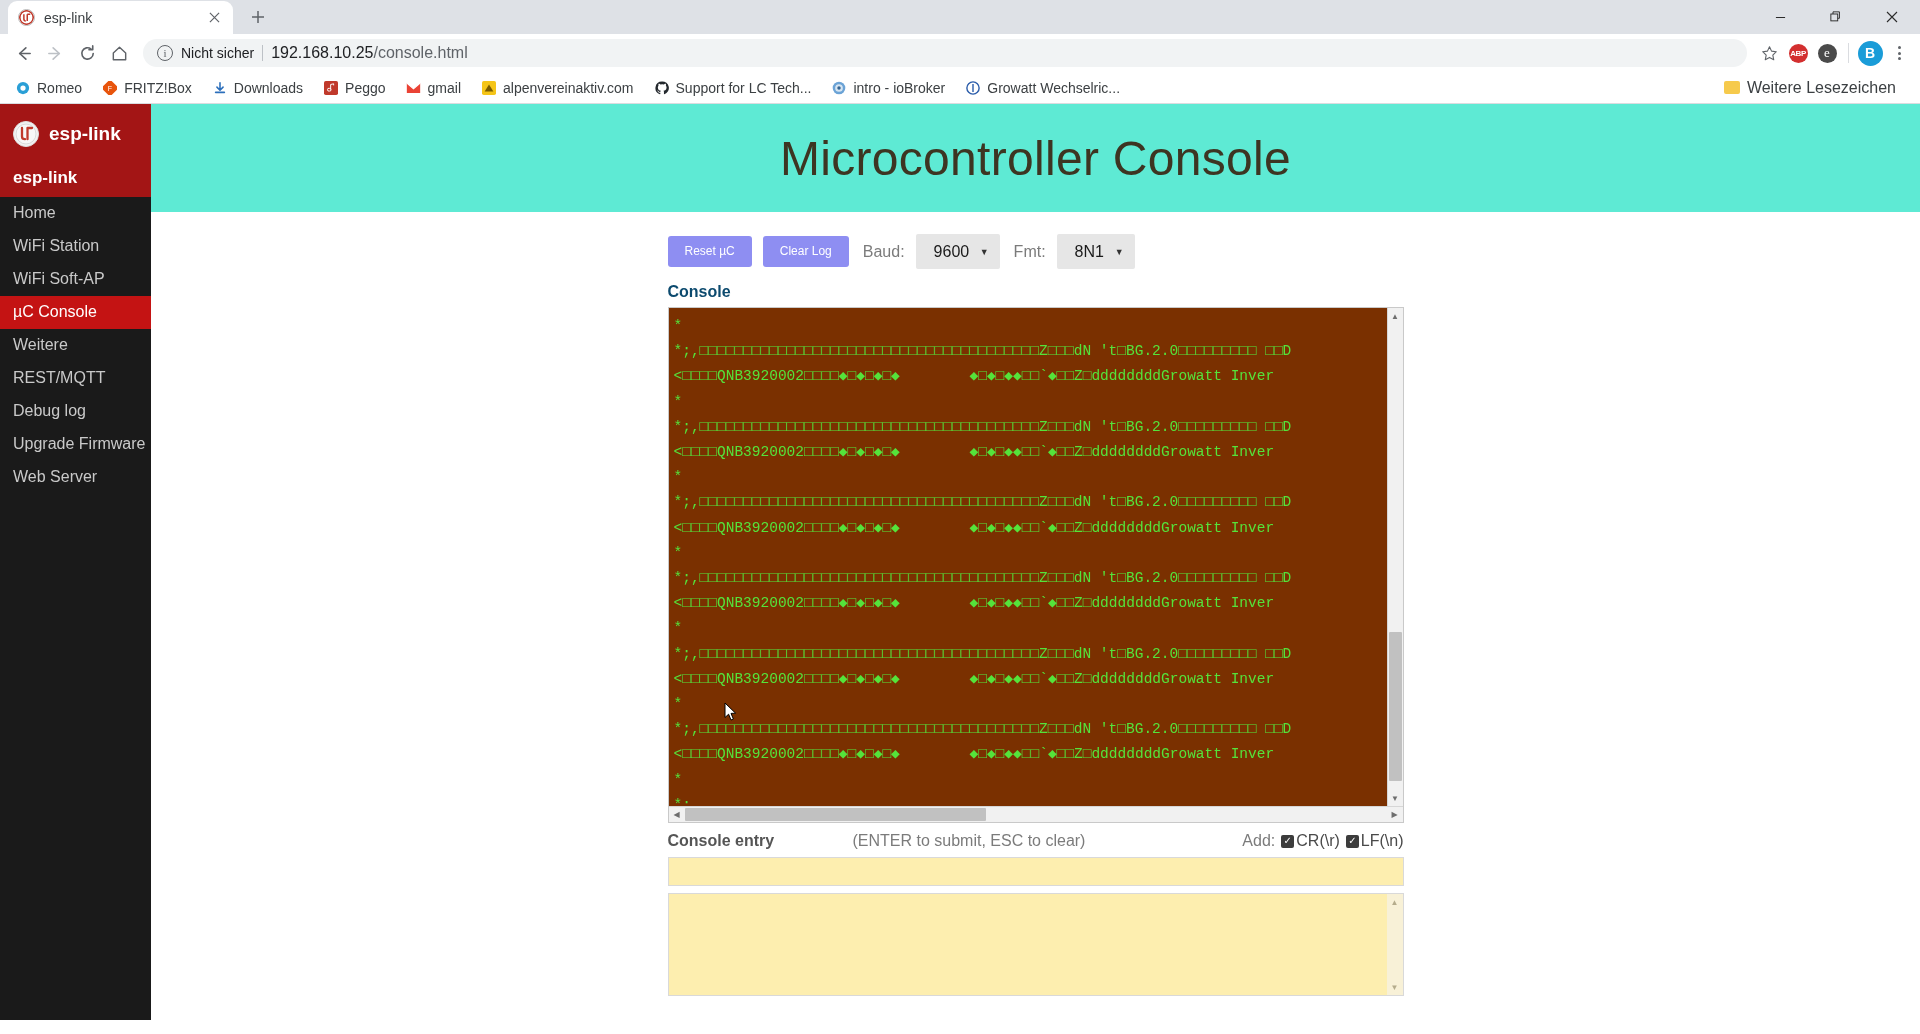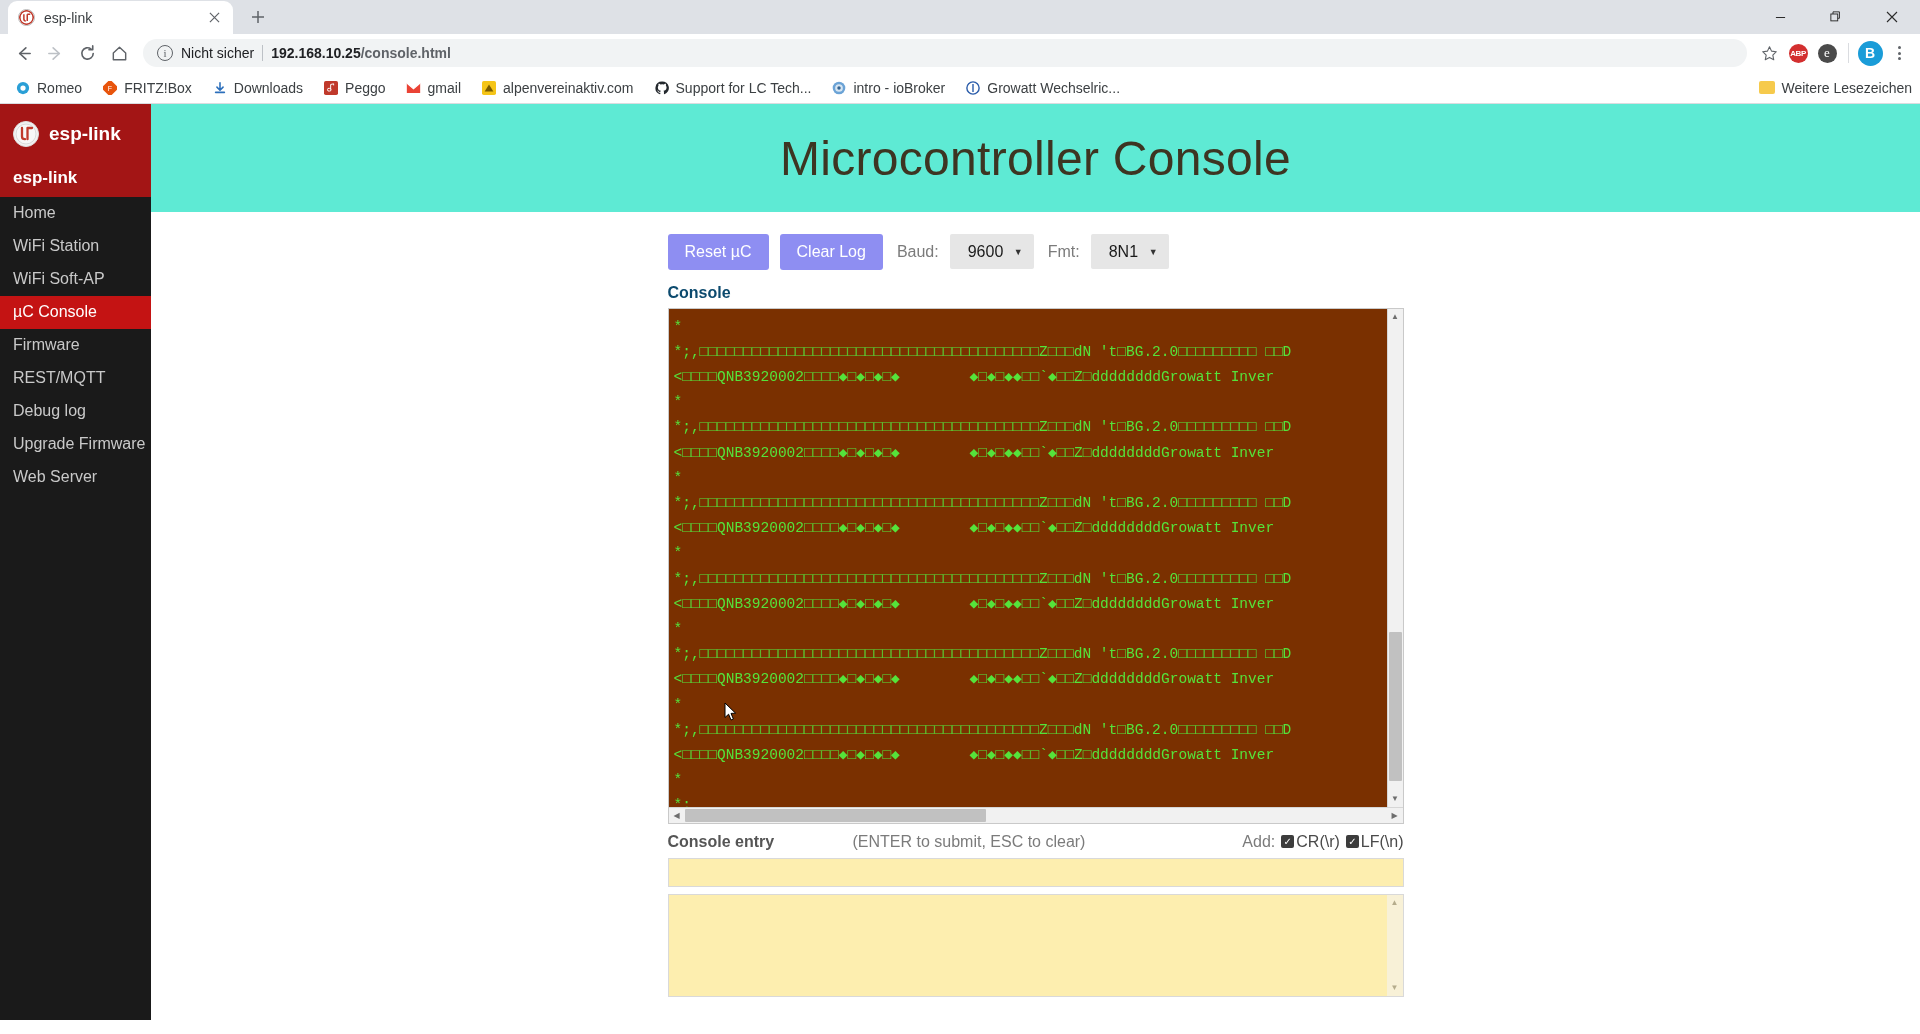--- a/index.html
+++ b/index.html
@@ -100,21 +100,21 @@
   .omni-info {
     width: 16px; height: 16px; border-radius: 50%;
     border: 1.3px solid #5f6368;
     display: flex; align-items: center; justify-content: center;
     font-size: 11px; color: #5f6368;
     font-family: "Liberation Serif", serif;
     flex: 0 0 auto;
   }
   .omni-notsecure { font-size: 14px; color: #202124; white-space: nowrap; }
   .omni-sep { width: 1px; height: 16px; background: #bdc1c6; }
-  .omni-url { font-size: 14px; color: #202124; white-space: nowrap; font-weight: bold; }
+  .omni-url { font-size: 16px; color: #202124; white-space: nowrap; }
   .omni-url .dim { color: #5f6368; }
   .tb-right { display: flex; align-items: center; gap: 3px; flex: 0 0 auto; }
   .ext-icon {
     width: 26px; height: 26px;
     display: flex; align-items: center; justify-content: center;
     flex: 0 0 auto;
   }
   .abp {
     width: 19px; height: 19px; border-radius: 50%;
     background: #d32f2f; color: #fff;
@@ -159,23 +159,23 @@
     font-size: 14px; color: #3c4043;
     white-space: nowrap;
   }
   .bm-ico {
     width: 16px; height: 16px;
     display: flex; align-items: center; justify-content: center;
     font-size: 12px;
     flex: 0 0 16px;
   }
   .bm-more {
-    position: absolute; right: 8px;
+    position: absolute; right: 24px;
     display: flex; align-items: center; gap: 7px;
-    font-size: 14px; color: #3c4043;
+    font-size: 16px; color: #3c4043;
   }
   .folder-ico {
     width: 16px; height: 13px; background: #f6ca4c;
     border-radius: 2px;
   }
 
   
   .page { flex: 1 1 auto; display: flex; min-height: 0; background: #ffffff; }
 
   .sidebar {
@@ -231,21 +231,21 @@
 
   .panel { padding: 22px 0 0 0; }
   .ctr { width: 736px; margin: 0 auto; }
 
   .ctrls { display: flex; align-items: center; gap: 11px; margin-bottom: 14px; }
   .btn {
     background: #8e8ef2;
     color: #ffffff;
     border: none;
     border-radius: 3px;
-    font-size: 16px;
+    font-size: 12px;
     padding: 9px 17px;
     font-family: "Liberation Sans", sans-serif;
     line-height: 1.1;
   }
   .fld-lbl { font-size: 16px; color: #7b7b7b; margin-left: 3px; }
   .sel {
     appearance: none; -webkit-appearance: none;
     background: #e6e6e6;
     border: none;
     border-radius: 2px;
@@ -577,21 +577,21 @@
             <path d="M12.5 5 L12.5 16.2 M12.5 5 L17 5" stroke="#c0392b" stroke-width="2.3" fill="none" stroke-linecap="round"></path>
           </svg>
         </span>
         <span class="brand-name">esp-link</span>
       </div>
       <div class="nav-head">esp-link</div>
       <div class="nav-item">Home</div>
       <div class="nav-item">WiFi Station</div>
       <div class="nav-item">WiFi Soft-AP</div>
       <div class="nav-item active">µC Console</div>
-      <div class="nav-item">Firmware</div>
+      <div class="nav-item">Weitere</div>
       <div class="nav-item">REST/MQTT</div>
       <div class="nav-item">Debug log</div>
       <div class="nav-item">Upgrade Firmware</div>
       <div class="nav-item">Web Server</div>
     </div>
 
     <div class="content">
       <div class="banner">
         <h1>Microcontroller Console</h1>
       </div>

